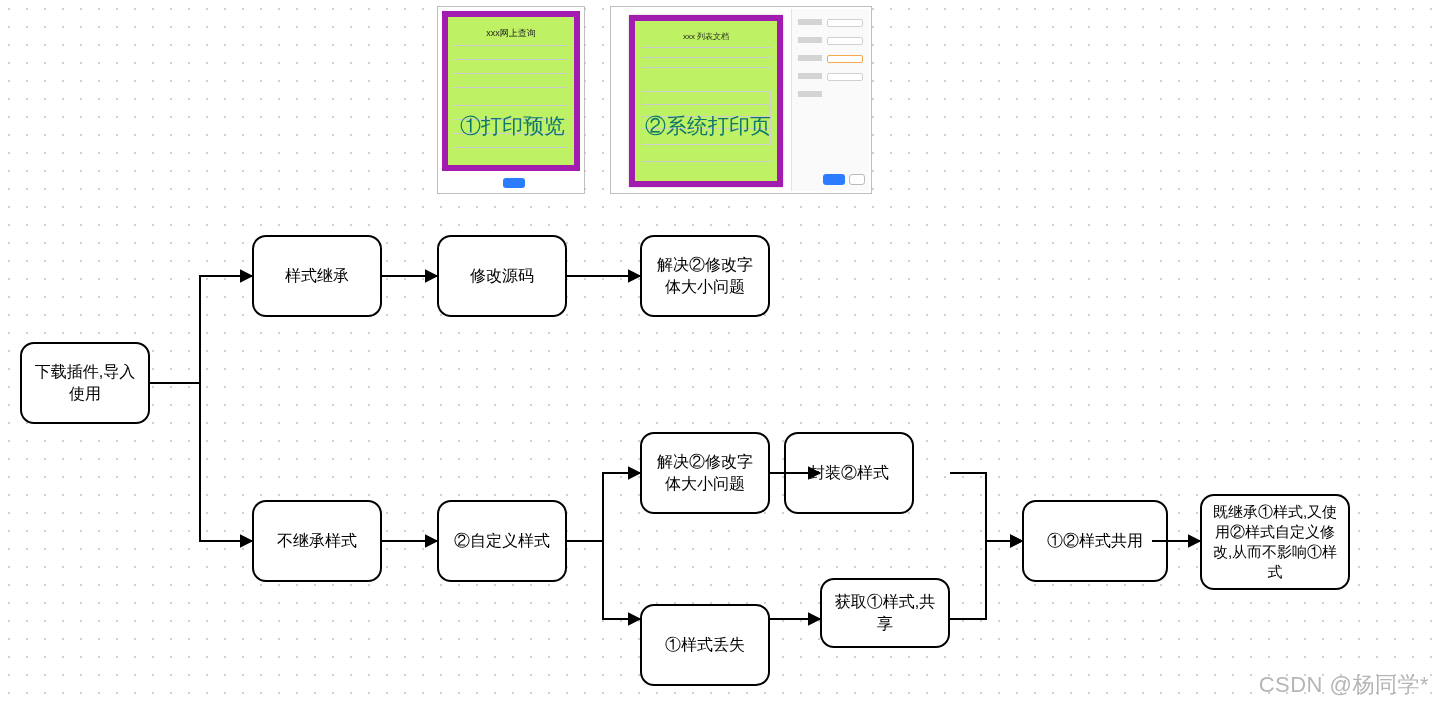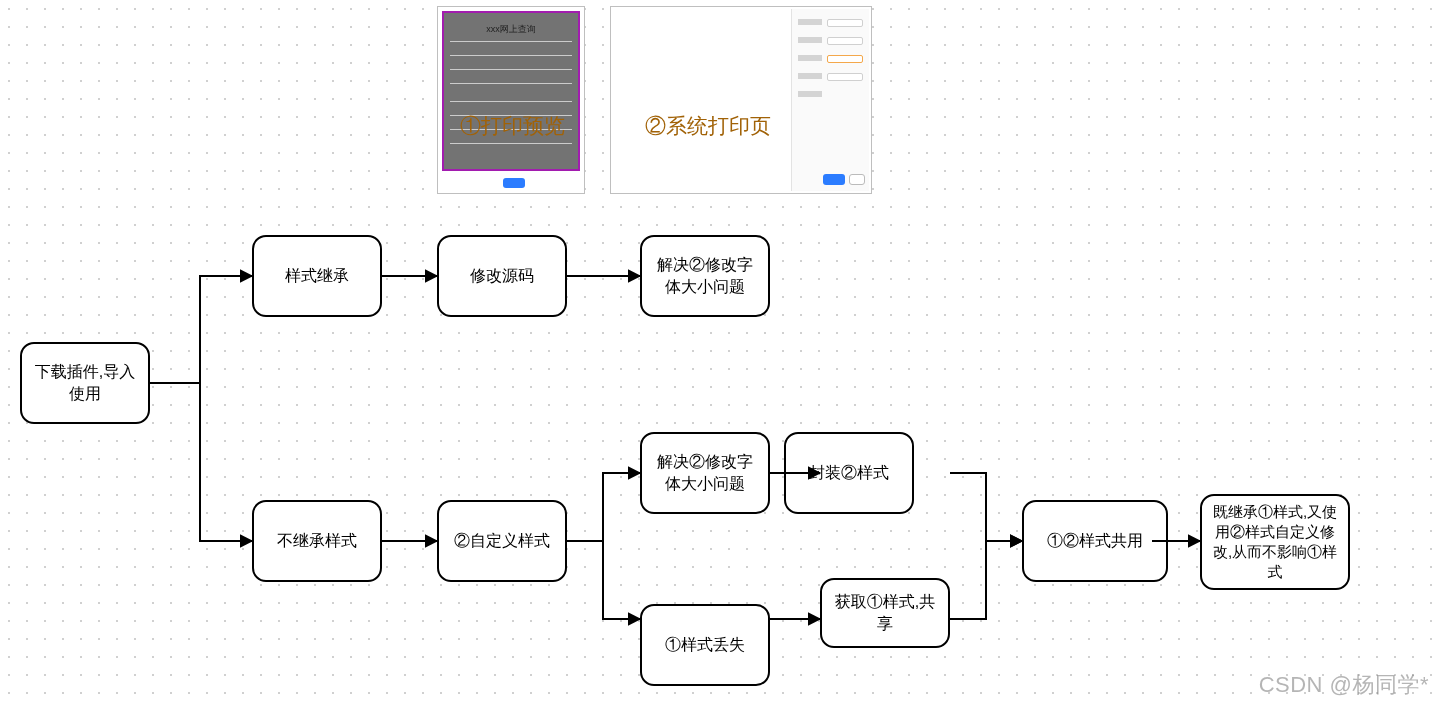--- a/index.html
+++ b/index.html
@@ -42,26 +42,26 @@
   .screenshot {
     position: absolute;
     border: 1px solid #bfbfbf;
     background: #fff;
     font-size: 8px;
     color: #444;
     overflow: hidden;
   }
   .screenshot .paper {
     position: absolute;
-    background: #737373;
-    border: 2px solid #a21caf;
+    background: #bef264;
+    border: 6px solid #a21caf;
   }
   .redlabel {
     position: absolute;
-    color: #a16207;
+    color: #0f766e;
     font-weight: 500;
     font-size: 21px;
     white-space: nowrap;
   }
   .tinyline {
     position: absolute;
     height: 1px;
     background: #ccc;
     left: 6px; right: 6px;
   }
@@ -105,20 +105,32 @@
     <div class="tinyline" style="top:88px;"></div>
     <div class="tinyline" style="top:102px;"></div>
     <div class="tinyline" style="top:116px;"></div>
     <div class="tinyline" style="top:130px;"></div>
   </div>
   <div class="bluebtn" style="left:65px; bottom:5px; width:22px; height:10px;"></div>
   <div class="redlabel" style="left:22px; top:105px;">①打印预览</div>
 </div>
 
 <div class="screenshot" style="left:610px; top:6px; width:262px; height:188px;">
+  <div class="paper" style="left:18px; top:8px; width:154px; height:172px; box-shadow:0 0 2px rgba(0,0,0,0.25);">
+    <div style="position:absolute; left:0; right:0; top:10px; text-align:center; font-size:8px; color:#222;">xxx 列表文档</div>
+    <div class="tinyline" style="top:26px;"></div>
+    <div class="tinyline" style="top:36px;"></div>
+    <div class="tinyline" style="top:46px;"></div>
+    <div style="position:absolute; left:6px; right:6px; top:70px; height:54px; border:1px solid #cfcfcf;">
+      <div class="tinyline" style="top:12px; left:0; right:0;"></div>
+      <div class="tinyline" style="top:24px; left:0; right:0;"></div>
+      <div class="tinyline" style="top:36px; left:0; right:0;"></div>
+    </div>
+    <div class="tinyline" style="top:140px;"></div>
+  </div>
   <div class="sidepanel">
     <div class="sp-row" style="top:10px;">
         <div class="sp-lab"></div>
         <div class="sp-field"></div>
       </div>
     <div class="sp-row" style="top:28px;">
         <div class="sp-lab"></div>
         <div class="sp-field"></div>
       </div>
     <div class="sp-row" style="top:46px;">

